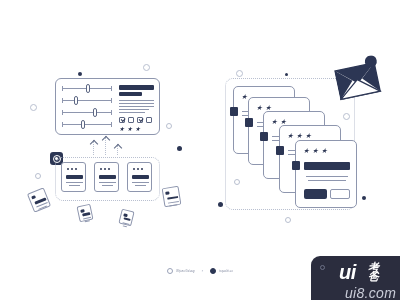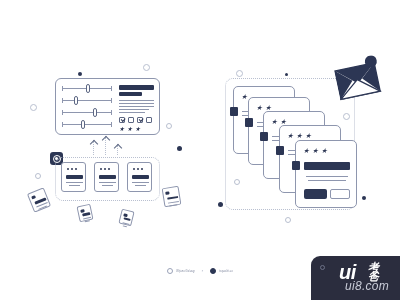--- a/index.html
+++ b/index.html
@@ -79,22 +79,22 @@
   #watermark{position:absolute;left:311px;top:256px;width:89px;height:44px;
      background:#2b2d3e;border-radius:9px 0 0 0;overflow:hidden;}
   #watermark .wdot{position:absolute;left:9px;top:9px;width:5px;height:5px;
      border:1px solid #6d7186;border-radius:50%;box-sizing:border-box;}
   #watermark .wlogo{position:absolute;left:28px;top:6px;color:#fff;
      font-size:20px;font-weight:bold;letter-spacing:-.5px;line-height:20px;}
   #watermark .wmark{position:absolute;left:57px;top:6px;color:#fff;
      font-size:11px;line-height:11px;font-weight:bold;}
   #watermark .wmark2{position:absolute;left:57px;top:15px;color:#fff;
      font-size:11px;line-height:11px;font-weight:bold;}
-  #watermark .wurl{position:absolute;left:34px;top:23px;color:#c9ccd8;
-     font-size:12px;letter-spacing:.3px;}
+  #watermark .wurl{position:absolute;left:34px;top:29px;color:#c9ccd8;
+     font-size:14px;letter-spacing:.3px;}
 </style>
 </head>
 <body>
 
 <div class="stage">
 
   <div id="decor">
       <div class="dot filled" style="left: 78px; top: 72px; width: 4px; height: 4px;"></div>
       <div class="dot filled" style="left: 177px; top: 146px; width: 5px; height: 5px;"></div>
       <div class="dot filled" style="left: 362px; top: 196px; width: 4px; height: 4px;"></div>

